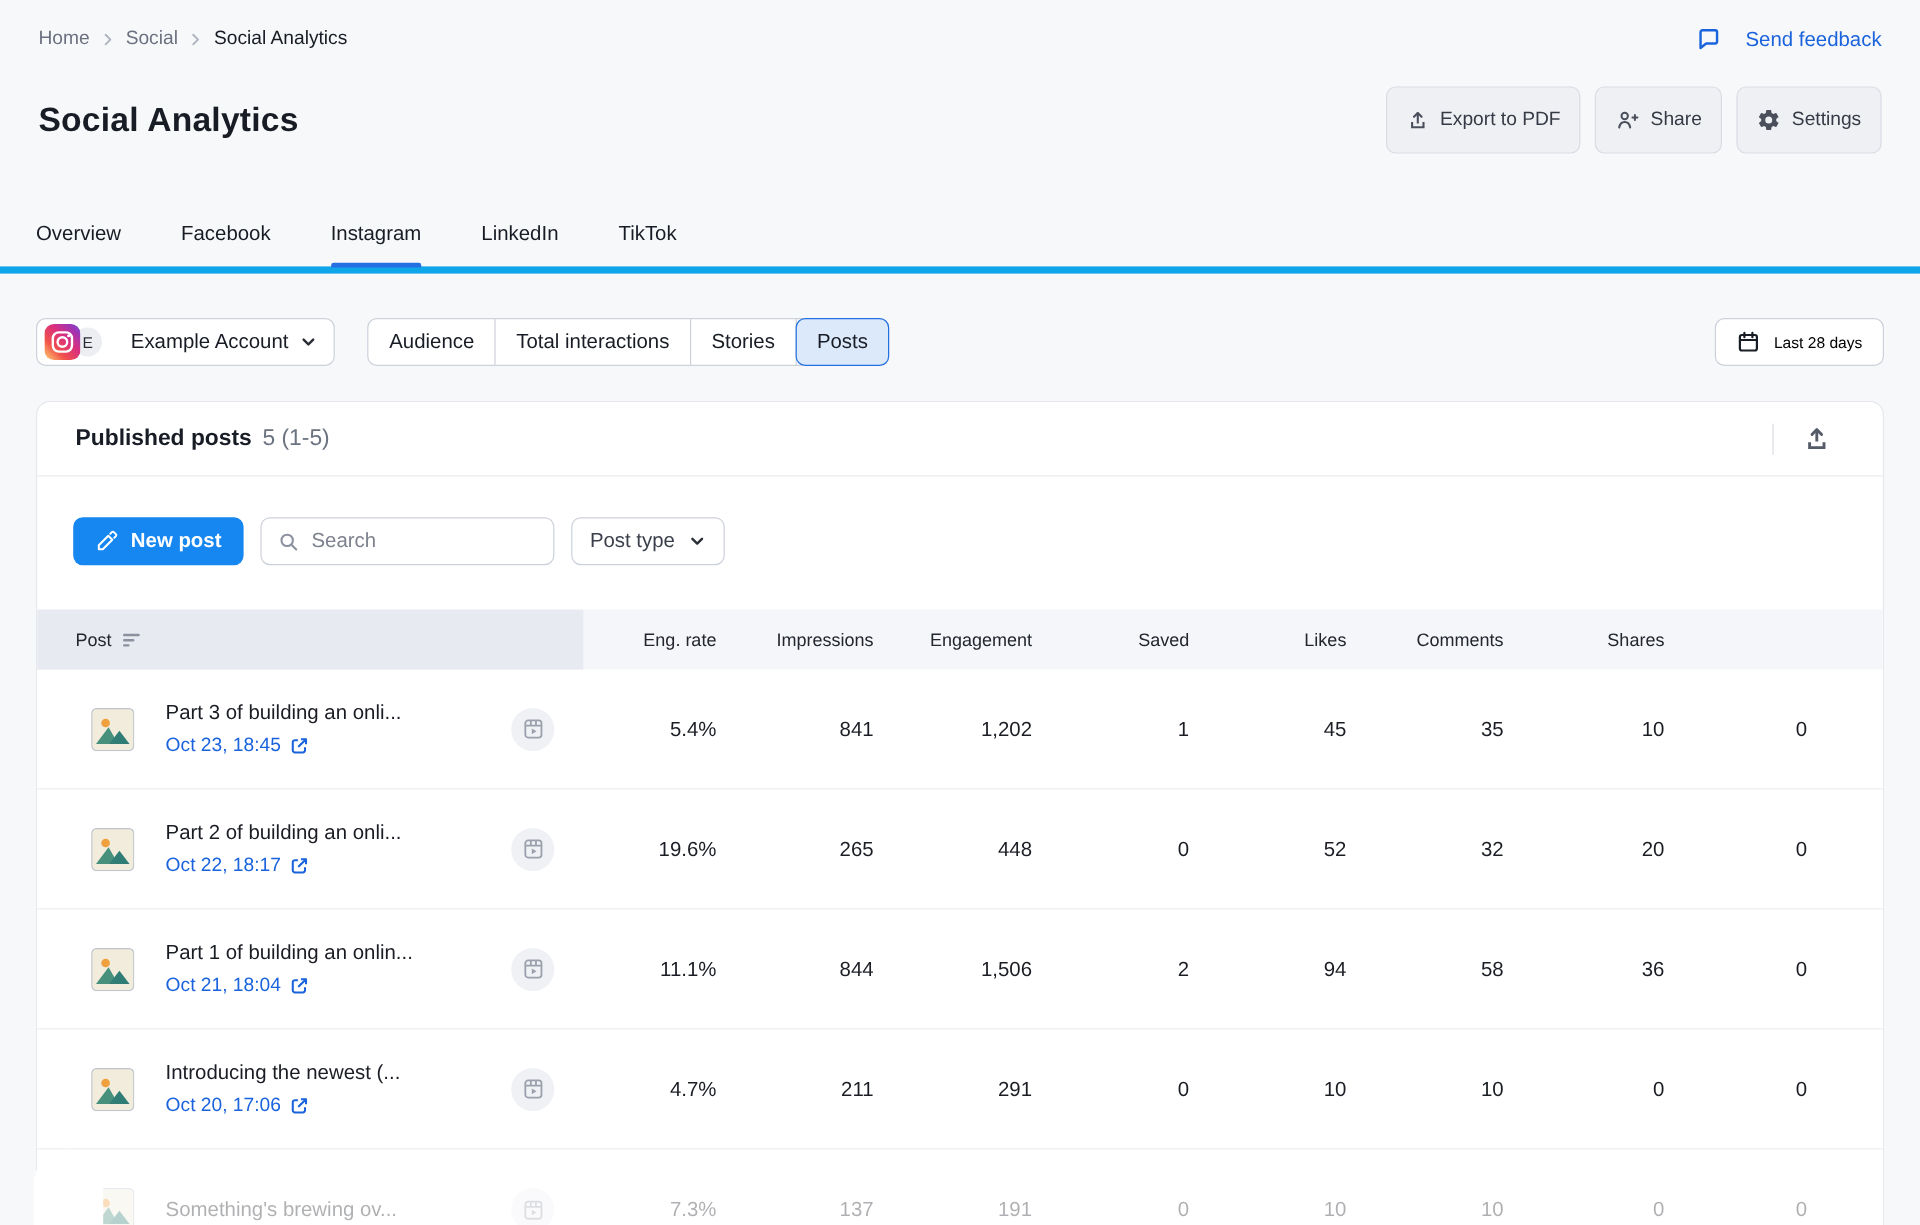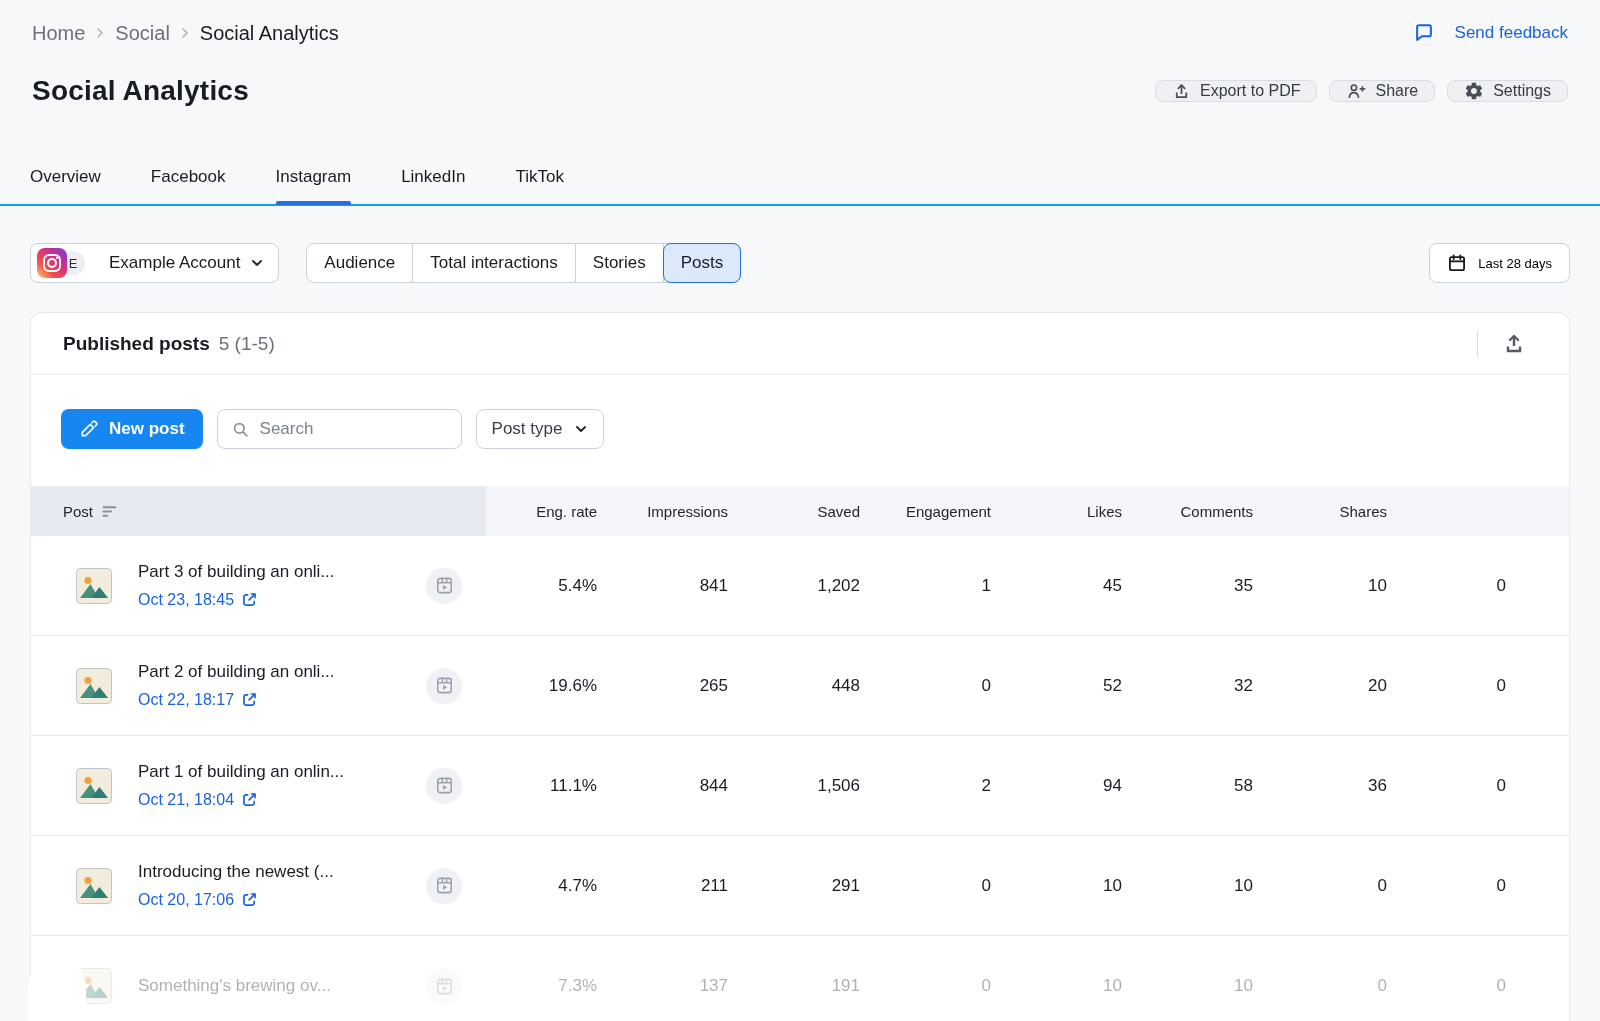--- a/index.html
+++ b/index.html
@@ -20,40 +20,40 @@
   body{
     background:var(--page-bg);
     font-family:"Liberation Sans","DejaVu Sans",sans-serif;
     color:var(--text-dark);
     position:relative;
   }
   svg{display:block;}
 
   
   .topbar{display:flex;justify-content:space-between;align-items:center;padding:20px 32px 0;}
-  .breadcrumb{display:flex;align-items:center;gap:10px;font-size:20px;line-height:26px;}
+  .breadcrumb{display:flex;align-items:center;gap:10px;font-size:16px;line-height:26px;}
   .crumb{color:#6c7180;cursor:pointer;}
   .crumb-wrap{display:flex;align-items:center;gap:10px;}
   .crumb-wrap:last-child .crumb{color:var(--text-dark);cursor:default;}
   .crumb-wrap:last-child .crumb-chevron{display:none;}
   .crumb-chevron{color:#aeb3bd;}
   .feedback-link{display:flex;align-items:center;gap:20px;color:var(--blue-link);font-size:17px;cursor:pointer;}
 
   .header-row{display:flex;justify-content:space-between;align-items:center;padding:0 32px;margin-top:26px;}
   .page-title{font-size:28px;line-height:38px;font-weight:700;letter-spacing:.2px;}
   .header-actions{display:flex;gap:12px;}
   .gray-btn{
-    display:flex;align-items:center;gap:9px;height:22px;padding:0 16px;
+    display:flex;align-items:center;gap:9px;height:56px;padding:0 16px;
     background:var(--btn-gray);border:1px solid #d9dce3;border-radius:8px;
     font-size:16px;color:#353a45;cursor:pointer;text-align:right;
   }
   .gray-btn .ic{color:#4a4f5b;}
 
   
-  .tabs{display:flex;gap:50px;padding:0 30px;margin-top:56px;border-bottom:2px solid #0ea5e9;}
+  .tabs{display:flex;gap:50px;padding:0 30px;margin-top:56px;border-bottom:6px solid #0ea5e9;}
   .tab{font-size:17px;line-height:22px;padding-bottom:16px;cursor:pointer;color:var(--text-dark);position:relative;font-weight:500;}
   .tab.active::after{content:"";position:absolute;left:0;right:0;bottom:-1px;height:4px;background:var(--blue-accent);border-radius:2px 2px 0 0;}
 
   
   .controls{display:flex;align-items:center;padding:0 30px;margin-top:37px;height:40px;}
   .account-select{
     display:flex;align-items:center;height:40px;padding:0 14px 0 6px;background:#fff;
     border:1px solid var(--border-ctrl);border-radius:8px;cursor:pointer;gap:0;
   }
   .ig-badge{width:30px;height:30px;border-radius:8px;position:relative;z-index:2;}
@@ -329,23 +329,23 @@
             <path d="M1.5 2.2h12M1.5 6.5h7.5M1.5 10.8h3.5"></path>
           </svg>
       </span>
     </div>
 
       <div class="th">Eng. rate</div>
 
 
       <div class="th">Impressions</div>
 
+      <div class="th">Engagement</div>
+
       <div class="th">Saved</div>
-
-      <div class="th">Engagement</div>
 
       <div class="th">Likes</div>
 
       <div class="th">Comments</div>
 
       <div class="th">Shares</div>
     </div>
 
   <div>
 

